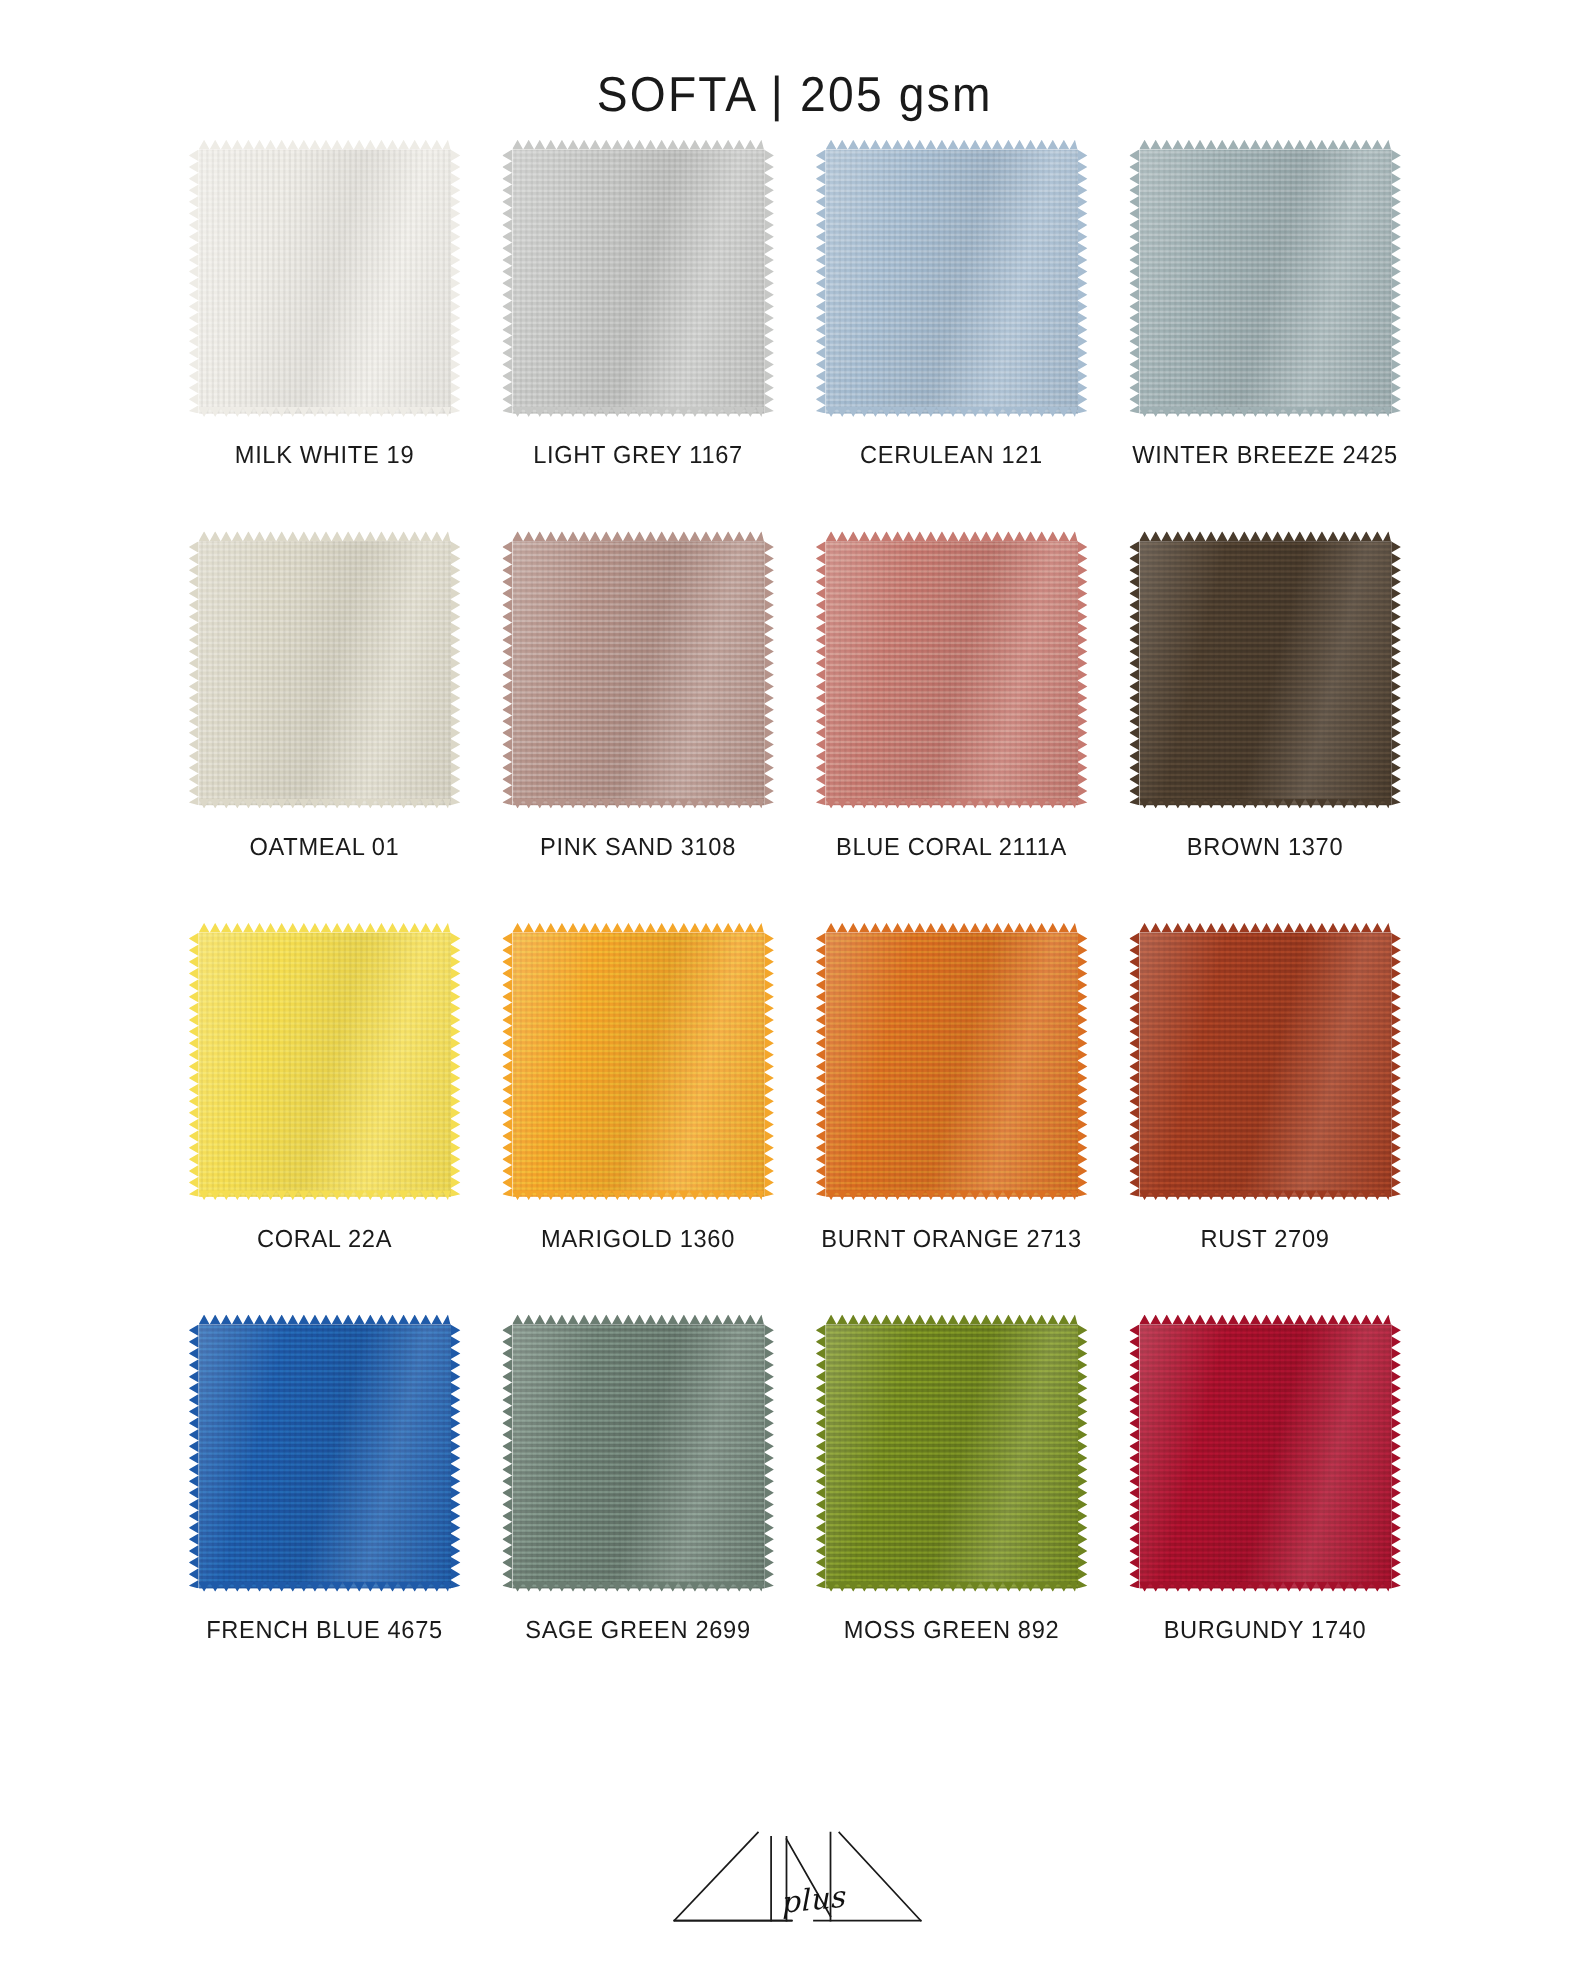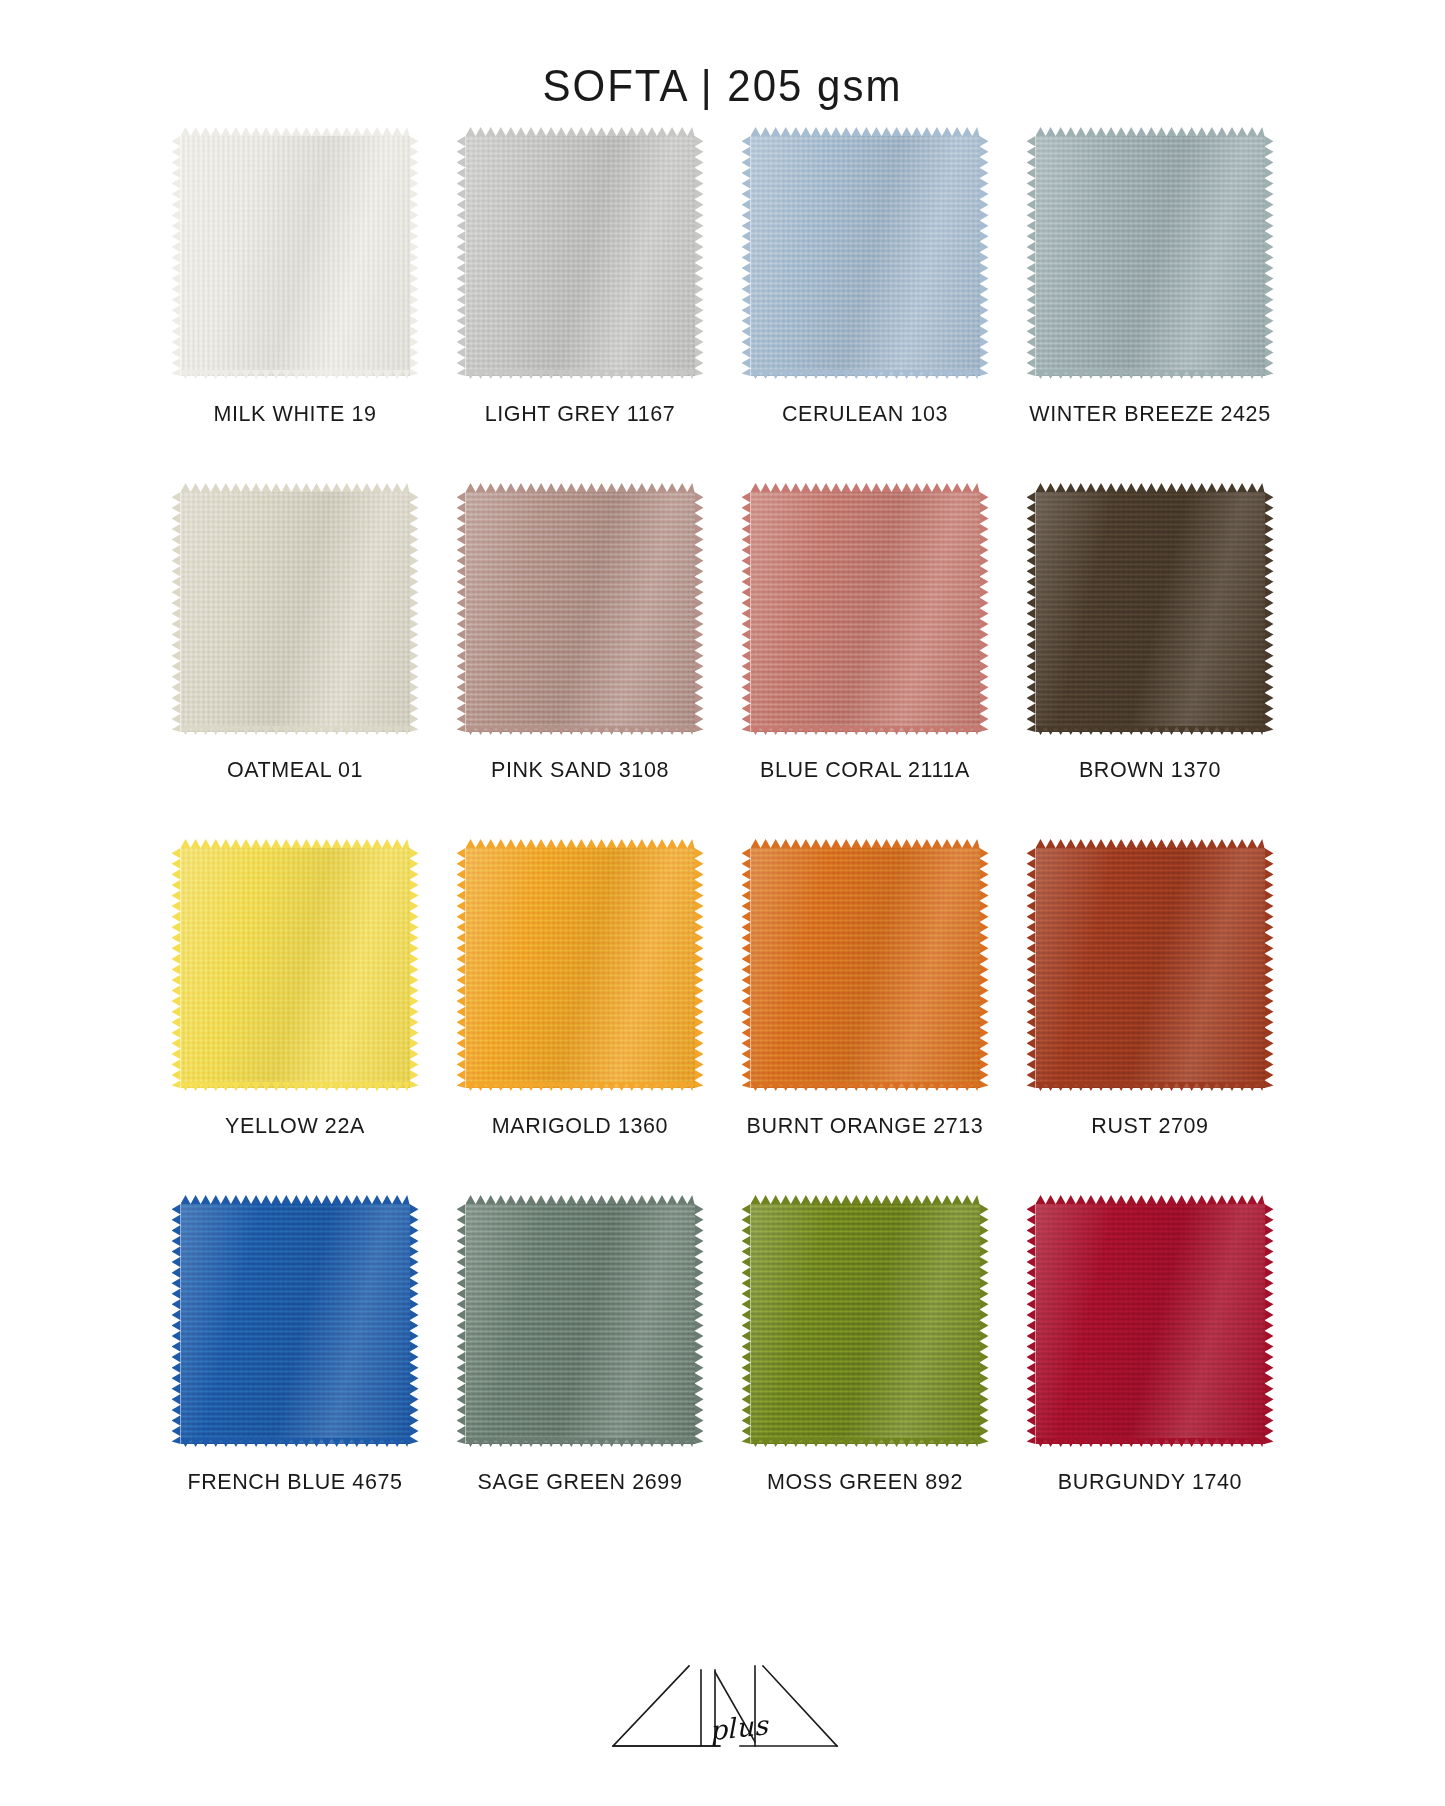--- a/index.html
+++ b/index.html
@@ -198,21 +198,21 @@
         <div class="label">LIGHT GREY 1167</div>
       </div>
       <div class="cell">
         <div class="swatch-wrap">
           <div class="swatch" style="background-color: rgb(167, 189, 209);"></div>
           <div class="pink-edge edge-top" style="background-color: rgb(167, 189, 209); clip-path: polygon(0% 100%, 2.2% 0%, 4.4% 100%, 6.6% 0%, 8.8% 100%, 11% 0%, 13.2% 100%, 15.4% 0%, 17.6% 100%, 19.8% 0%, 22% 100%, 24.2% 0%, 26.4% 100%, 28.6% 0%, 30.8% 100%, 33% 0%, 35.2% 100%, 37.4% 0%, 39.6% 100%, 41.8% 0%, 44% 100%, 46.2% 0%, 48.4% 100%, 50.6% 0%, 52.8% 100%, 55% 0%, 57.2% 100%, 59.4% 0%, 61.6% 100%, 63.8% 0%, 66% 100%, 68.2% 0%, 70.4% 100%, 72.6% 0%, 74.8% 100%, 77% 0%, 79.2% 100%, 81.4% 0%, 83.6% 100%, 85.8% 0%, 88% 100%, 90.2% 0%, 92.4% 100%, 94.6% 0%, 96.8% 100%, 99% 0%, 100% 100%);"></div>
           <div class="pink-edge edge-bottom" style="background-color: rgb(167, 189, 209); clip-path: polygon(0% 0%, 2.2% 100%, 4.4% 0%, 6.6% 100%, 8.8% 0%, 11% 100%, 13.2% 0%, 15.4% 100%, 17.6% 0%, 19.8% 100%, 22% 0%, 24.2% 100%, 26.4% 0%, 28.6% 100%, 30.8% 0%, 33% 100%, 35.2% 0%, 37.4% 100%, 39.6% 0%, 41.8% 100%, 44% 0%, 46.2% 100%, 48.4% 0%, 50.6% 100%, 52.8% 0%, 55% 100%, 57.2% 0%, 59.4% 100%, 61.6% 0%, 63.8% 100%, 66% 0%, 68.2% 100%, 70.4% 0%, 72.6% 100%, 74.8% 0%, 77% 100%, 79.2% 0%, 81.4% 100%, 83.6% 0%, 85.8% 100%, 88% 0%, 90.2% 100%, 92.4% 0%, 94.6% 100%, 96.8% 0%, 99% 100%, 100% 0%);"></div>
           <div class="pink-edge edge-left" style="background-color: rgb(167, 189, 209); clip-path: polygon(100% 0%, 0% 2.2%, 100% 4.4%, 0% 6.6%, 100% 8.8%, 0% 11%, 100% 13.2%, 0% 15.4%, 100% 17.6%, 0% 19.8%, 100% 22%, 0% 24.2%, 100% 26.4%, 0% 28.6%, 100% 30.8%, 0% 33%, 100% 35.2%, 0% 37.4%, 100% 39.6%, 0% 41.8%, 100% 44%, 0% 46.2%, 100% 48.4%, 0% 50.6%, 100% 52.8%, 0% 55%, 100% 57.2%, 0% 59.4%, 100% 61.6%, 0% 63.8%, 100% 66%, 0% 68.2%, 100% 70.4%, 0% 72.6%, 100% 74.8%, 0% 77%, 100% 79.2%, 0% 81.4%, 100% 83.6%, 0% 85.8%, 100% 88%, 0% 90.2%, 100% 92.4%, 0% 94.6%, 100% 96.8%, 0% 99%, 100% 100%);"></div>
           <div class="pink-edge edge-right" style="background-color: rgb(167, 189, 209); clip-path: polygon(0% 0%, 100% 2.2%, 0% 4.4%, 100% 6.6%, 0% 8.8%, 100% 11%, 0% 13.2%, 100% 15.4%, 0% 17.6%, 100% 19.8%, 0% 22%, 100% 24.2%, 0% 26.4%, 100% 28.6%, 0% 30.8%, 100% 33%, 0% 35.2%, 100% 37.4%, 0% 39.6%, 100% 41.8%, 0% 44%, 100% 46.2%, 0% 48.4%, 100% 50.6%, 0% 52.8%, 100% 55%, 0% 57.2%, 100% 59.4%, 0% 61.6%, 100% 63.8%, 0% 66%, 100% 68.2%, 0% 70.4%, 100% 72.6%, 0% 74.8%, 100% 77%, 0% 79.2%, 100% 81.4%, 0% 83.6%, 100% 85.8%, 0% 88%, 100% 90.2%, 0% 92.4%, 100% 94.6%, 0% 96.8%, 100% 99%, 0% 100%);"></div>
         </div>
-        <div class="label">CERULEAN 103</div>
+        <div class="label">CERULEAN 121</div>
       </div>
       <div class="cell">
         <div class="swatch-wrap">
           <div class="swatch" style="background-color: rgb(159, 176, 179);"></div>
           <div class="pink-edge edge-top" style="background-color: rgb(159, 176, 179); clip-path: polygon(0% 100%, 2.2% 0%, 4.4% 100%, 6.6% 0%, 8.8% 100%, 11% 0%, 13.2% 100%, 15.4% 0%, 17.6% 100%, 19.8% 0%, 22% 100%, 24.2% 0%, 26.4% 100%, 28.6% 0%, 30.8% 100%, 33% 0%, 35.2% 100%, 37.4% 0%, 39.6% 100%, 41.8% 0%, 44% 100%, 46.2% 0%, 48.4% 100%, 50.6% 0%, 52.8% 100%, 55% 0%, 57.2% 100%, 59.4% 0%, 61.6% 100%, 63.8% 0%, 66% 100%, 68.2% 0%, 70.4% 100%, 72.6% 0%, 74.8% 100%, 77% 0%, 79.2% 100%, 81.4% 0%, 83.6% 100%, 85.8% 0%, 88% 100%, 90.2% 0%, 92.4% 100%, 94.6% 0%, 96.8% 100%, 99% 0%, 100% 100%);"></div>
           <div class="pink-edge edge-bottom" style="background-color: rgb(159, 176, 179); clip-path: polygon(0% 0%, 2.2% 100%, 4.4% 0%, 6.6% 100%, 8.8% 0%, 11% 100%, 13.2% 0%, 15.4% 100%, 17.6% 0%, 19.8% 100%, 22% 0%, 24.2% 100%, 26.4% 0%, 28.6% 100%, 30.8% 0%, 33% 100%, 35.2% 0%, 37.4% 100%, 39.6% 0%, 41.8% 100%, 44% 0%, 46.2% 100%, 48.4% 0%, 50.6% 100%, 52.8% 0%, 55% 100%, 57.2% 0%, 59.4% 100%, 61.6% 0%, 63.8% 100%, 66% 0%, 68.2% 100%, 70.4% 0%, 72.6% 100%, 74.8% 0%, 77% 100%, 79.2% 0%, 81.4% 100%, 83.6% 0%, 85.8% 100%, 88% 0%, 90.2% 100%, 92.4% 0%, 94.6% 100%, 96.8% 0%, 99% 100%, 100% 0%);"></div>
           <div class="pink-edge edge-left" style="background-color: rgb(159, 176, 179); clip-path: polygon(100% 0%, 0% 2.2%, 100% 4.4%, 0% 6.6%, 100% 8.8%, 0% 11%, 100% 13.2%, 0% 15.4%, 100% 17.6%, 0% 19.8%, 100% 22%, 0% 24.2%, 100% 26.4%, 0% 28.6%, 100% 30.8%, 0% 33%, 100% 35.2%, 0% 37.4%, 100% 39.6%, 0% 41.8%, 100% 44%, 0% 46.2%, 100% 48.4%, 0% 50.6%, 100% 52.8%, 0% 55%, 100% 57.2%, 0% 59.4%, 100% 61.6%, 0% 63.8%, 100% 66%, 0% 68.2%, 100% 70.4%, 0% 72.6%, 100% 74.8%, 0% 77%, 100% 79.2%, 0% 81.4%, 100% 83.6%, 0% 85.8%, 100% 88%, 0% 90.2%, 100% 92.4%, 0% 94.6%, 100% 96.8%, 0% 99%, 100% 100%);"></div>
           <div class="pink-edge edge-right" style="background-color: rgb(159, 176, 179); clip-path: polygon(0% 0%, 100% 2.2%, 0% 4.4%, 100% 6.6%, 0% 8.8%, 100% 11%, 0% 13.2%, 100% 15.4%, 0% 17.6%, 100% 19.8%, 0% 22%, 100% 24.2%, 0% 26.4%, 100% 28.6%, 0% 30.8%, 100% 33%, 0% 35.2%, 100% 37.4%, 0% 39.6%, 100% 41.8%, 0% 44%, 100% 46.2%, 0% 48.4%, 100% 50.6%, 0% 52.8%, 100% 55%, 0% 57.2%, 100% 59.4%, 0% 61.6%, 100% 63.8%, 0% 66%, 100% 68.2%, 0% 70.4%, 100% 72.6%, 0% 74.8%, 100% 77%, 0% 79.2%, 100% 81.4%, 0% 83.6%, 100% 85.8%, 0% 88%, 100% 90.2%, 0% 92.4%, 100% 94.6%, 0% 96.8%, 100% 99%, 0% 100%);"></div>
         </div>
         <div class="label">WINTER BREEZE 2425</div>
@@ -258,21 +258,21 @@
         <div class="label">BROWN 1370</div>
       </div>
       <div class="cell">
         <div class="swatch-wrap">
           <div class="swatch" style="background-color: rgb(245, 222, 82);"></div>
           <div class="pink-edge edge-top" style="background-color: rgb(245, 222, 82); clip-path: polygon(0% 100%, 2.2% 0%, 4.4% 100%, 6.6% 0%, 8.8% 100%, 11% 0%, 13.2% 100%, 15.4% 0%, 17.6% 100%, 19.8% 0%, 22% 100%, 24.2% 0%, 26.4% 100%, 28.6% 0%, 30.8% 100%, 33% 0%, 35.2% 100%, 37.4% 0%, 39.6% 100%, 41.8% 0%, 44% 100%, 46.2% 0%, 48.4% 100%, 50.6% 0%, 52.8% 100%, 55% 0%, 57.2% 100%, 59.4% 0%, 61.6% 100%, 63.8% 0%, 66% 100%, 68.2% 0%, 70.4% 100%, 72.6% 0%, 74.8% 100%, 77% 0%, 79.2% 100%, 81.4% 0%, 83.6% 100%, 85.8% 0%, 88% 100%, 90.2% 0%, 92.4% 100%, 94.6% 0%, 96.8% 100%, 99% 0%, 100% 100%);"></div>
           <div class="pink-edge edge-bottom" style="background-color: rgb(245, 222, 82); clip-path: polygon(0% 0%, 2.2% 100%, 4.4% 0%, 6.6% 100%, 8.8% 0%, 11% 100%, 13.2% 0%, 15.4% 100%, 17.6% 0%, 19.8% 100%, 22% 0%, 24.2% 100%, 26.4% 0%, 28.6% 100%, 30.8% 0%, 33% 100%, 35.2% 0%, 37.4% 100%, 39.6% 0%, 41.8% 100%, 44% 0%, 46.2% 100%, 48.4% 0%, 50.6% 100%, 52.8% 0%, 55% 100%, 57.2% 0%, 59.4% 100%, 61.6% 0%, 63.8% 100%, 66% 0%, 68.2% 100%, 70.4% 0%, 72.6% 100%, 74.8% 0%, 77% 100%, 79.2% 0%, 81.4% 100%, 83.6% 0%, 85.8% 100%, 88% 0%, 90.2% 100%, 92.4% 0%, 94.6% 100%, 96.8% 0%, 99% 100%, 100% 0%);"></div>
           <div class="pink-edge edge-left" style="background-color: rgb(245, 222, 82); clip-path: polygon(100% 0%, 0% 2.2%, 100% 4.4%, 0% 6.6%, 100% 8.8%, 0% 11%, 100% 13.2%, 0% 15.4%, 100% 17.6%, 0% 19.8%, 100% 22%, 0% 24.2%, 100% 26.4%, 0% 28.6%, 100% 30.8%, 0% 33%, 100% 35.2%, 0% 37.4%, 100% 39.6%, 0% 41.8%, 100% 44%, 0% 46.2%, 100% 48.4%, 0% 50.6%, 100% 52.8%, 0% 55%, 100% 57.2%, 0% 59.4%, 100% 61.6%, 0% 63.8%, 100% 66%, 0% 68.2%, 100% 70.4%, 0% 72.6%, 100% 74.8%, 0% 77%, 100% 79.2%, 0% 81.4%, 100% 83.6%, 0% 85.8%, 100% 88%, 0% 90.2%, 100% 92.4%, 0% 94.6%, 100% 96.8%, 0% 99%, 100% 100%);"></div>
           <div class="pink-edge edge-right" style="background-color: rgb(245, 222, 82); clip-path: polygon(0% 0%, 100% 2.2%, 0% 4.4%, 100% 6.6%, 0% 8.8%, 100% 11%, 0% 13.2%, 100% 15.4%, 0% 17.6%, 100% 19.8%, 0% 22%, 100% 24.2%, 0% 26.4%, 100% 28.6%, 0% 30.8%, 100% 33%, 0% 35.2%, 100% 37.4%, 0% 39.6%, 100% 41.8%, 0% 44%, 100% 46.2%, 0% 48.4%, 100% 50.6%, 0% 52.8%, 100% 55%, 0% 57.2%, 100% 59.4%, 0% 61.6%, 100% 63.8%, 0% 66%, 100% 68.2%, 0% 70.4%, 100% 72.6%, 0% 74.8%, 100% 77%, 0% 79.2%, 100% 81.4%, 0% 83.6%, 100% 85.8%, 0% 88%, 100% 90.2%, 0% 92.4%, 100% 94.6%, 0% 96.8%, 100% 99%, 0% 100%);"></div>
         </div>
-        <div class="label">YELLOW 22A</div>
+        <div class="label">CORAL 22A</div>
       </div>
       <div class="cell">
         <div class="swatch-wrap">
           <div class="swatch" style="background-color: rgb(244, 166, 42);"></div>
           <div class="pink-edge edge-top" style="background-color: rgb(244, 166, 42); clip-path: polygon(0% 100%, 2.2% 0%, 4.4% 100%, 6.6% 0%, 8.8% 100%, 11% 0%, 13.2% 100%, 15.4% 0%, 17.6% 100%, 19.8% 0%, 22% 100%, 24.2% 0%, 26.4% 100%, 28.6% 0%, 30.8% 100%, 33% 0%, 35.2% 100%, 37.4% 0%, 39.6% 100%, 41.8% 0%, 44% 100%, 46.2% 0%, 48.4% 100%, 50.6% 0%, 52.8% 100%, 55% 0%, 57.2% 100%, 59.4% 0%, 61.6% 100%, 63.8% 0%, 66% 100%, 68.2% 0%, 70.4% 100%, 72.6% 0%, 74.8% 100%, 77% 0%, 79.2% 100%, 81.4% 0%, 83.6% 100%, 85.8% 0%, 88% 100%, 90.2% 0%, 92.4% 100%, 94.6% 0%, 96.8% 100%, 99% 0%, 100% 100%);"></div>
           <div class="pink-edge edge-bottom" style="background-color: rgb(244, 166, 42); clip-path: polygon(0% 0%, 2.2% 100%, 4.4% 0%, 6.6% 100%, 8.8% 0%, 11% 100%, 13.2% 0%, 15.4% 100%, 17.6% 0%, 19.8% 100%, 22% 0%, 24.2% 100%, 26.4% 0%, 28.6% 100%, 30.8% 0%, 33% 100%, 35.2% 0%, 37.4% 100%, 39.6% 0%, 41.8% 100%, 44% 0%, 46.2% 100%, 48.4% 0%, 50.6% 100%, 52.8% 0%, 55% 100%, 57.2% 0%, 59.4% 100%, 61.6% 0%, 63.8% 100%, 66% 0%, 68.2% 100%, 70.4% 0%, 72.6% 100%, 74.8% 0%, 77% 100%, 79.2% 0%, 81.4% 100%, 83.6% 0%, 85.8% 100%, 88% 0%, 90.2% 100%, 92.4% 0%, 94.6% 100%, 96.8% 0%, 99% 100%, 100% 0%);"></div>
           <div class="pink-edge edge-left" style="background-color: rgb(244, 166, 42); clip-path: polygon(100% 0%, 0% 2.2%, 100% 4.4%, 0% 6.6%, 100% 8.8%, 0% 11%, 100% 13.2%, 0% 15.4%, 100% 17.6%, 0% 19.8%, 100% 22%, 0% 24.2%, 100% 26.4%, 0% 28.6%, 100% 30.8%, 0% 33%, 100% 35.2%, 0% 37.4%, 100% 39.6%, 0% 41.8%, 100% 44%, 0% 46.2%, 100% 48.4%, 0% 50.6%, 100% 52.8%, 0% 55%, 100% 57.2%, 0% 59.4%, 100% 61.6%, 0% 63.8%, 100% 66%, 0% 68.2%, 100% 70.4%, 0% 72.6%, 100% 74.8%, 0% 77%, 100% 79.2%, 0% 81.4%, 100% 83.6%, 0% 85.8%, 100% 88%, 0% 90.2%, 100% 92.4%, 0% 94.6%, 100% 96.8%, 0% 99%, 100% 100%);"></div>
           <div class="pink-edge edge-right" style="background-color: rgb(244, 166, 42); clip-path: polygon(0% 0%, 100% 2.2%, 0% 4.4%, 100% 6.6%, 0% 8.8%, 100% 11%, 0% 13.2%, 100% 15.4%, 0% 17.6%, 100% 19.8%, 0% 22%, 100% 24.2%, 0% 26.4%, 100% 28.6%, 0% 30.8%, 100% 33%, 0% 35.2%, 100% 37.4%, 0% 39.6%, 100% 41.8%, 0% 44%, 100% 46.2%, 0% 48.4%, 100% 50.6%, 0% 52.8%, 100% 55%, 0% 57.2%, 100% 59.4%, 0% 61.6%, 100% 63.8%, 0% 66%, 100% 68.2%, 0% 70.4%, 100% 72.6%, 0% 74.8%, 100% 77%, 0% 79.2%, 100% 81.4%, 0% 83.6%, 100% 85.8%, 0% 88%, 100% 90.2%, 0% 92.4%, 100% 94.6%, 0% 96.8%, 100% 99%, 0% 100%);"></div>
         </div>
         <div class="label">MARIGOLD 1360</div>

